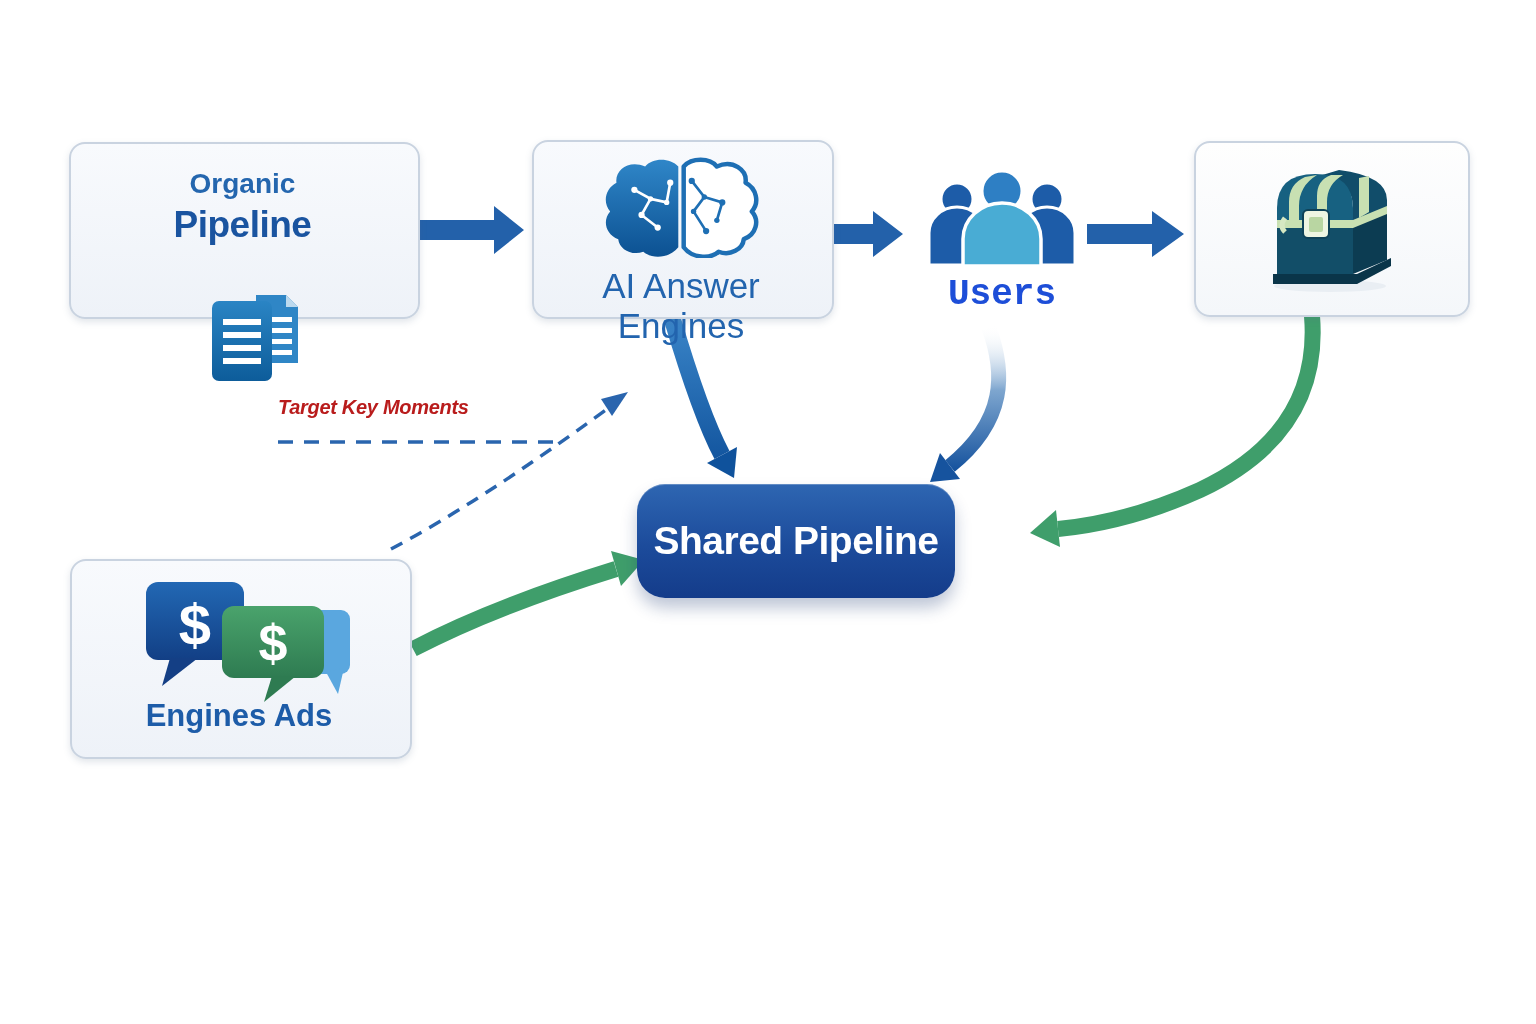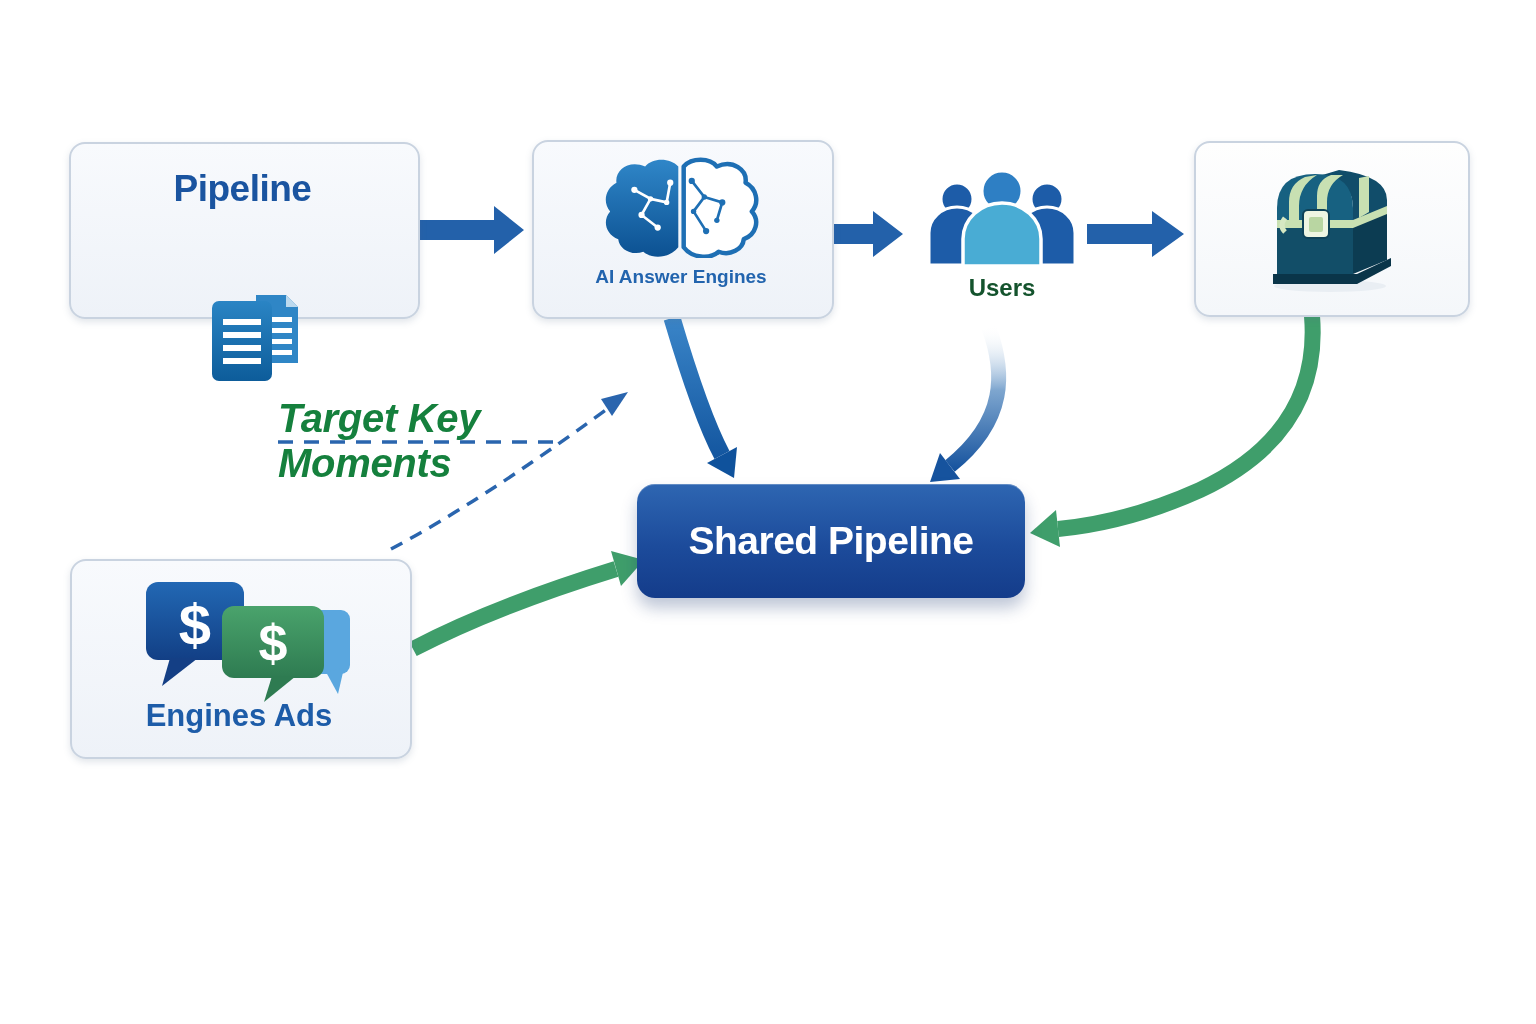--- a/index.html
+++ b/index.html
@@ -17,35 +17,35 @@
   }
   .card.white{background:linear-gradient(180deg,#fefefe 0%,#f4f7fa 100%);}
   .abs{position:absolute;}
   .ctext{text-align:center;}
   
   #organic-card{left:69px;top:142px;width:347px;height:173px;}
   #organic-title{left:80px;top:166px;width:325px;color:#17539f;}
   #organic-title .l1{font-size:28px;font-weight:600;color:#2466ae;line-height:36px;}
   #organic-title .l2,#organic-title .l3{font-size:37px;font-weight:700;color:#1a54a0;line-height:45px;letter-spacing:-0.5px;}
   #ai-card{left:532px;top:140px;width:298px;height:175px;}
-  #ai-label{left:538px;top:266px;width:286px;font-size:19px;font-weight:700;color:#2264ae;}
-  #users-label{left:938px;top:274px;width:128px;font-size:24px;font-weight:600;color:#14532d;}
+  #ai-label{left:538px;top:266px;width:286px;font-size:35px;font-weight:400;color:#2264ae;}
+  #users-label{left:938px;top:274px;width:128px;font-size:36px;font-weight:600;color:#1d4ed8;font-family:Liberation Mono, monospace;}
   #chest-card{left:1194px;top:141px;width:272px;height:172px;}
   #ads-card{left:70px;top:559px;width:338px;height:196px;}
   #ads-label{left:88px;top:698px;width:302px;font-size:31px;font-weight:700;color:#1d5ca8;}
   #pipeline-node{
-    left:637px;top:484px;width:388px;height:114px;border-radius:18px;
+    left:637px;top:484px;width:318px;height:114px;border-radius:28px;
     background:linear-gradient(180deg,#2e66b2 0%,#1c4b9b 55%,#143c8a 100%);
     box-shadow:0 10px 16px rgba(25,55,110,0.28), inset 0 1px 0 rgba(255,255,255,0.25);
     display:flex;align-items:center;justify-content:center;
   }
   #pipeline-label{font-size:39px;font-weight:700;color:#ffffff;letter-spacing:-0.5px;}
   #target-label{
     left:278px;top:396px;width:300px;
-    font-size:40px;font-weight:600;font-style:italic;color:#15803d;letter-spacing:-0.3px;
+    font-size:20px;font-weight:600;font-style:italic;color:#b91c1c;letter-spacing:-0.3px;
   }
   svg{display:block;}
   #arrow-layer{position:absolute;left:0;top:0;pointer-events:none;}
 </style>
 </head>
 <body>
 
 <svg id="arrow-layer" width="1536" height="1024" viewBox="0 0 1536 1024">
   <defs>
     <linearGradient id="blueCurve" x1="0" y1="318" x2="0" y2="470" gradientUnits="userSpaceOnUse">
@@ -88,20 +88,21 @@
   <g>
     <path d="M 391,549 Q 480,502 607,409" fill="none" stroke="#2a65ae" stroke-width="3.5" stroke-dasharray="13 9"></path>
     <polygon points="628,392 612,416 601,399" fill="#2a65ae"></polygon>
   </g>
 
   <line x1="278" y1="442" x2="563" y2="442" stroke="#2a65ae" stroke-width="3.5" stroke-dasharray="15 11"></line>
 </svg>
 
 <div class="card" id="organic-card"></div>
 <div class="abs ctext" id="organic-title">
+  <div class="l1">Organic</div>
   <div class="l3">Pipeline</div>
 </div>
 
 <svg class="abs" style="left:206px;top:291px;" width="100" height="92" viewBox="0 0 100 92">
   <defs>
     <linearGradient id="docG" x1="0" y1="0" x2="0" y2="1">
       <stop offset="0" stop-color="#2a84c4"></stop>
         <stop offset="1" stop-color="#0d5c9a"></stop>
     </linearGradient>
   </defs>

